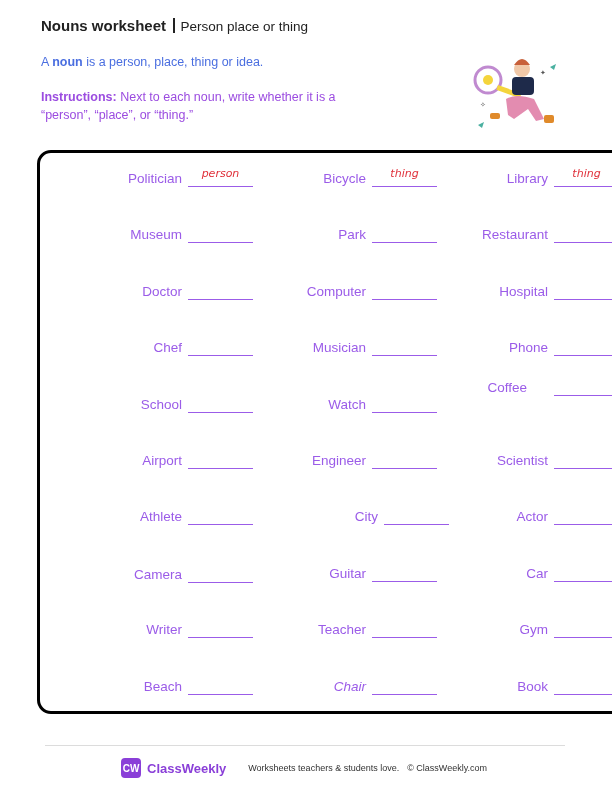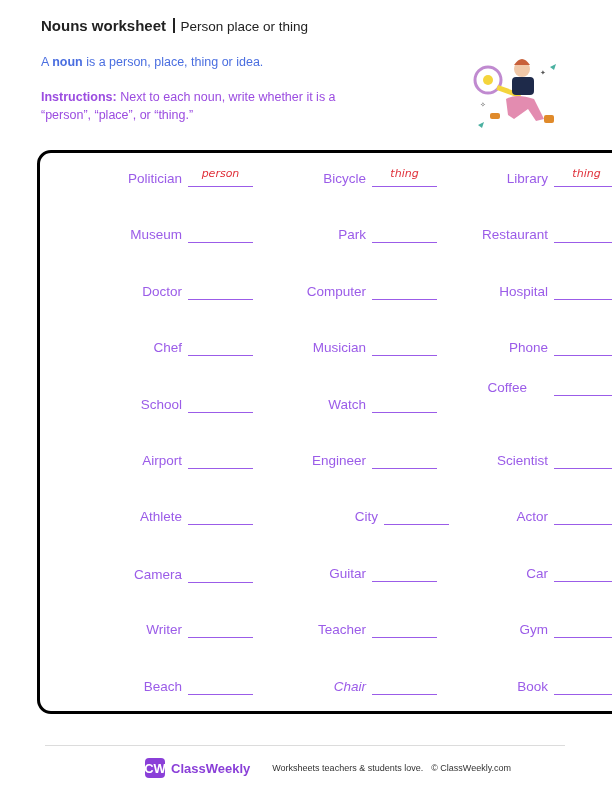--- a/index.html
+++ b/index.html
@@ -14,21 +14,21 @@
   .instr b{font-weight:bold;}
   .illus{position:absolute;left:470px;top:55px;width:95px;height:85px;}
   .box{position:absolute;left:37px;top:150px;width:595px;height:564px;border:3px solid #000000;border-radius:14px;box-sizing:border-box;}
   .grid{position:absolute;left:0;top:0;width:100%;height:100%;}
   .cell{position:absolute;height:20px;display:flex;align-items:flex-end;justify-content:flex-end;}
   .cell .lbl{font-size:13.5px;color:#9b5ce8;white-space:nowrap;margin-right:6px;line-height:16px;}
   .cell .line{width:65px;border-bottom:1.2px solid #9b5ce8;height:18px;position:relative;}
   .cell .ans{position:absolute;left:0;right:0;top:-1px;text-align:center;font-family:"DejaVu Sans",sans-serif;font-size:11px;color:#e0303a;font-style:italic;}
   .hr{position:absolute;left:45px;top:745px;width:520px;height:1px;background:#dcdcdc;}
   .footer{position:absolute;left:121px;top:757px;height:22px;display:flex;align-items:center;}
-  .logo{width:20px;height:20px;border-radius:4px;background:#8a3fd8;color:#fff;font-size:13px;font-weight:bold;display:flex;align-items:center;justify-content:center;margin-left:24px;}
+  .logo{width:20px;height:20px;border-radius:4px;background:#8a3fd8;color:#fff;font-size:10px;font-weight:bold;display:flex;align-items:center;justify-content:center;}
   .brand{font-size:13px;font-weight:bold;color:#8a3fd8;margin-left:6px;}
   .tag{font-size:9px;color:#333;margin-left:22px;}
   .copy{font-size:9px;color:#333;margin-left:8px;}
 </style>
 </head>
 <body>
 
 <div class="title">
   <span class="main">Nouns worksheet</span><span class="sep"></span><span class="sub">Person place or thing</span>
 </div>

